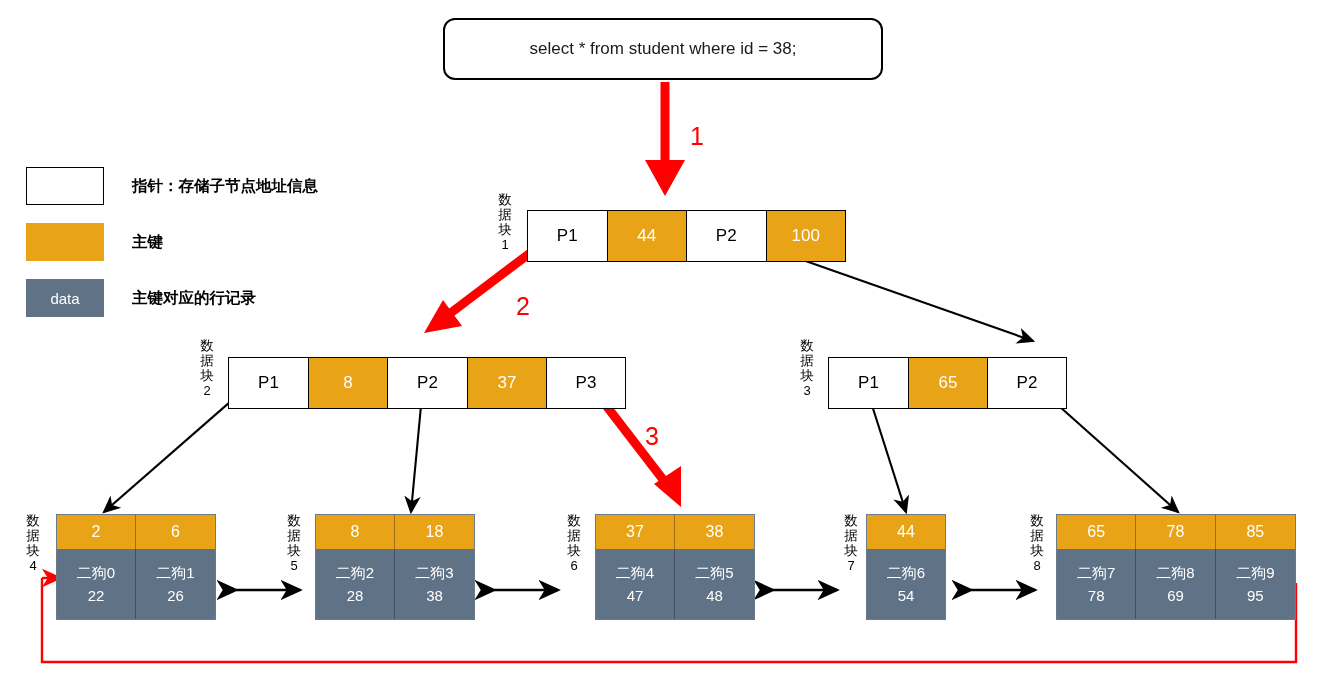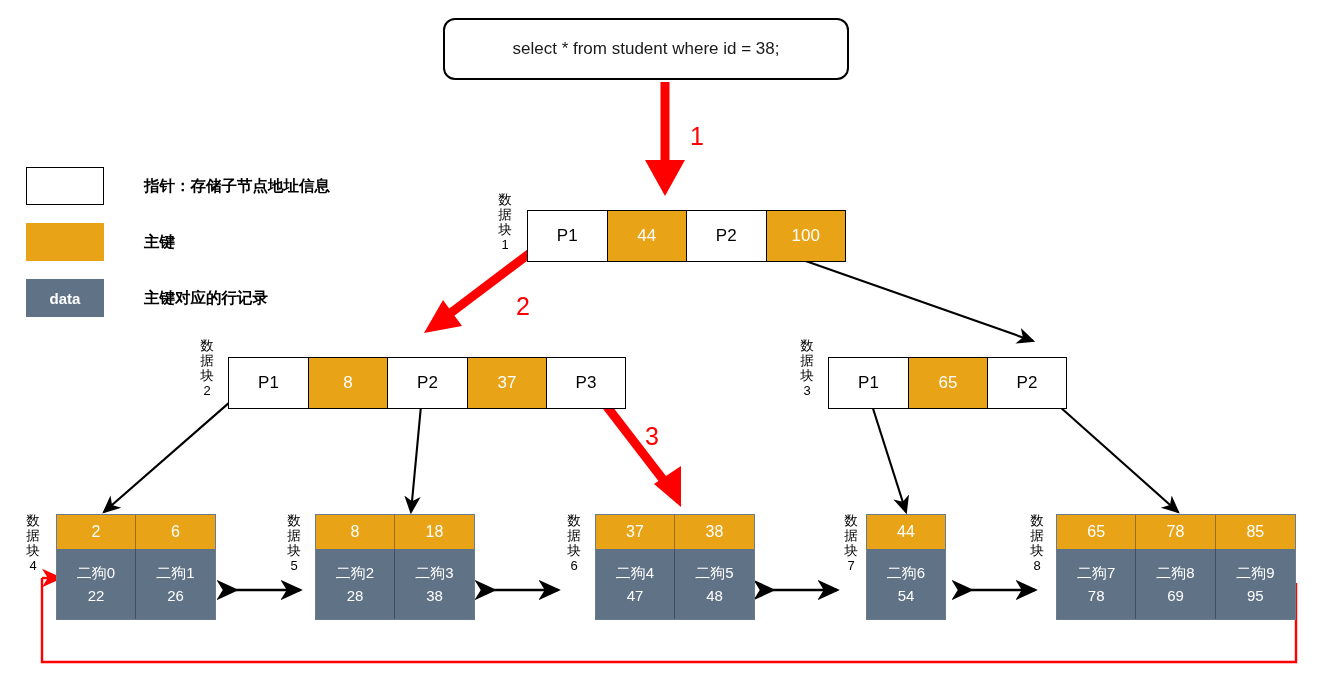--- a/index.html
+++ b/index.html
@@ -25,21 +25,21 @@
     width: 1341px;
     height: 681px;
     pointer-events: none;
   }
 
   
   .query-box {
     position: absolute;
     left: 443px;
     top: 18px;
-    width: 406px;
+    width: 440px;
     height: 62px;
     border: 2px solid #000000;
     border-radius: 12px;
     background: #ffffff;
     display: flex;
     align-items: center;
     justify-content: center;
     font-size: 17px;
     color: #1a1a1a;
     box-sizing: border-box;
@@ -69,24 +69,23 @@
   }
   .legend-swatch.pointer {
     background: #ffffff;
     border: 1.6px solid #000000;
   }
   .legend-swatch.key {
     background: #E8A317;
   }
   .legend-swatch.data {
     background: #5F7286;
-    font-weight: bold;
   }
   .legend-text {
-    margin-left: 40px;
+    margin-left: 28px;
     font-size: 15.5px;
     font-weight: bold;
     color: #000000;
     white-space: nowrap;
   }
 
   
   .node {
     position: absolute;
     display: flex;

